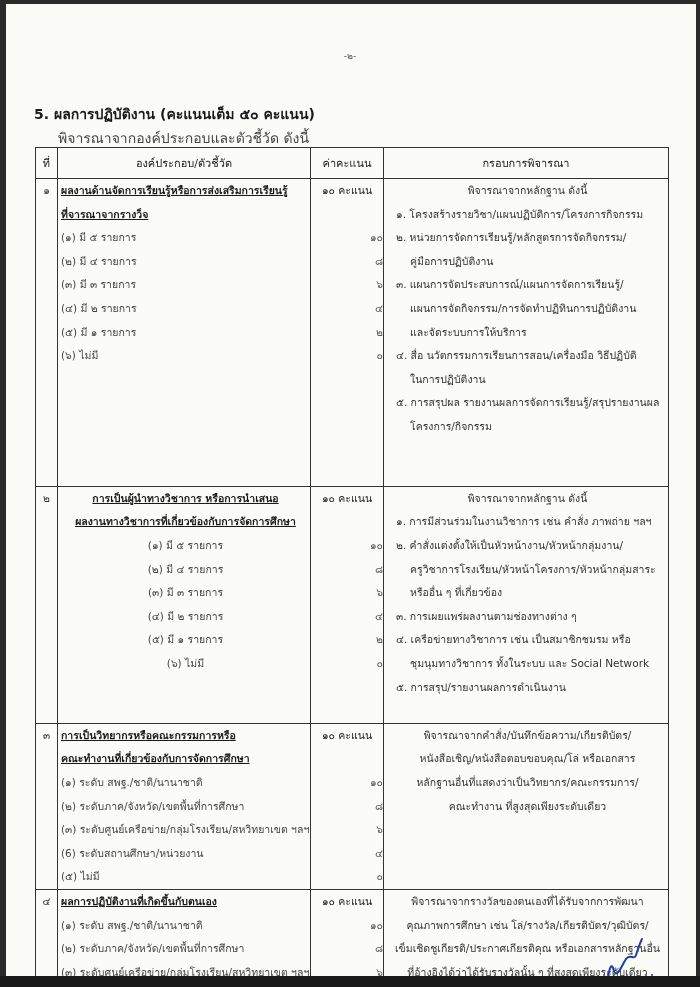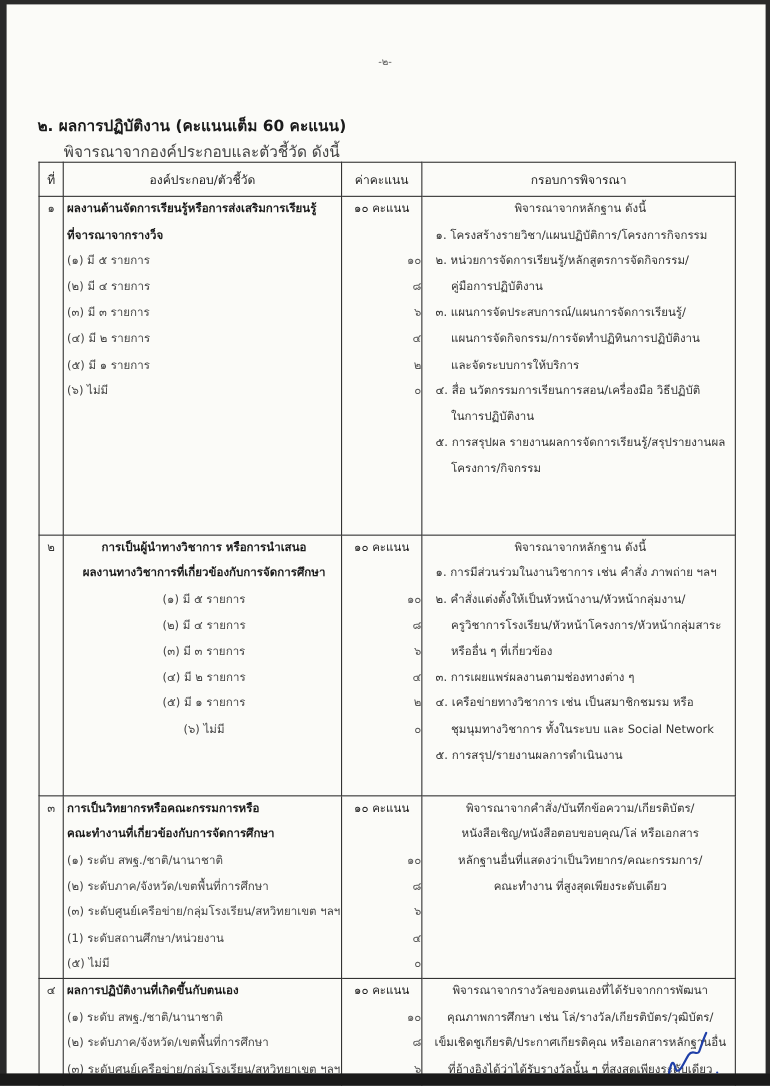--- a/index.html
+++ b/index.html
@@ -33,38 +33,38 @@
   }
   table.crit th {
     height:30px; font-weight:normal; font-size:11px; text-align:center; vertical-align:middle; color:#222;
   }
   .c-no { width:22px; text-align:center; }
   .c-item { width:253px; }
   .c-score { width:73px; }
   .c-frame { width:285px; }
   .line { height:23.6px; line-height:23.6px; white-space:nowrap; }
   .item-line { padding-left:3px; color:#444; }
-  .item-head { padding-left:3px; font-weight:bold; color:#1a1a1a; }
+  .item-head { padding-left:3px; font-weight:bold; color:#1a1a1a;text-decoration:underline; }
   .no-line { text-align:center; color:#333; }
   .score-line { text-align:right; color:#555; }
   .score-head { text-align:center; font-weight:normal; color:#1a1a1a; }
   .frame-line { padding-left:3px; color:#333;text-align:center; }
   .frame-sub { padding-left:12px; color:#333; }
   .frame-cont { padding-left:26px; color:#333; }
   .signature {
     position:absolute; left:600px; top:935px; width:60px; height:45px;
   }
   .bottom-shadow { position:absolute; left:0; top:976px; width:700px; height:11px; background:#1a1a1a; }
 </style>
 </head>
 <body>
 
 <div class="page"></div>
 <div class="page-num">-๒-</div>
-<div class="section-title">๒. ผลการปฏิบัติงาน (คะแนนเต็ม 60 คะแนน)</div>
+<div class="section-title">5. ผลการปฏิบัติงาน (คะแนนเต็ม ๕๐ คะแนน)</div>
 <div class="section-sub">พิจารณาจากองค์ประกอบและตัวชี้วัด ดังนี้</div>
 
 <table class="crit">
   <colgroup>
     <col class="c-no">
       <col class="c-item">
       <col class="c-score">
       <col class="c-frame">
   </colgroup>
   <thead>
@@ -153,21 +153,21 @@
       <tr>
         <td style="height: 165.2px;">
           <div class="line no-line">๓</div>
         </td>
         <td style="height: 165.2px;">
           <div class="line item-head">การเป็นวิทยากรหรือคณะกรรมการหรือ</div>
           <div class="line item-head">คณะทำงานที่เกี่ยวข้องกับการจัดการศึกษา</div>
           <div class="line item-line">(๑) ระดับ สพฐ./ชาติ/นานาชาติ</div>
           <div class="line item-line">(๒) ระดับภาค/จังหวัด/เขตพื้นที่การศึกษา</div>
           <div class="line item-line">(๓) ระดับศูนย์เครือข่าย/กลุ่มโรงเรียน/สหวิทยาเขต ฯลฯ</div>
-          <div class="line item-line">(1) ระดับสถานศึกษา/หน่วยงาน</div>
+          <div class="line item-line">(6) ระดับสถานศึกษา/หน่วยงาน</div>
           <div class="line item-line">(๕) ไม่มี</div>
         </td>
         <td style="height: 165.2px;">
           <div class="line score-head">๑๐ คะแนน</div>
           <div class="line score-line"></div>
           <div class="line score-line">๑๐</div>
           <div class="line score-line">๘</div>
           <div class="line score-line">๖</div>
           <div class="line score-line">๔</div>
           <div class="line score-line">๐</div>

